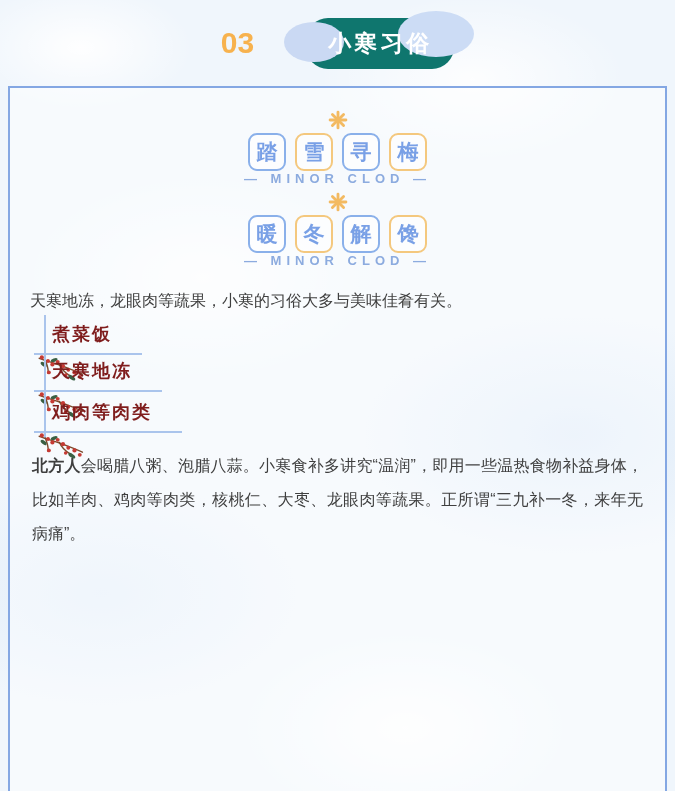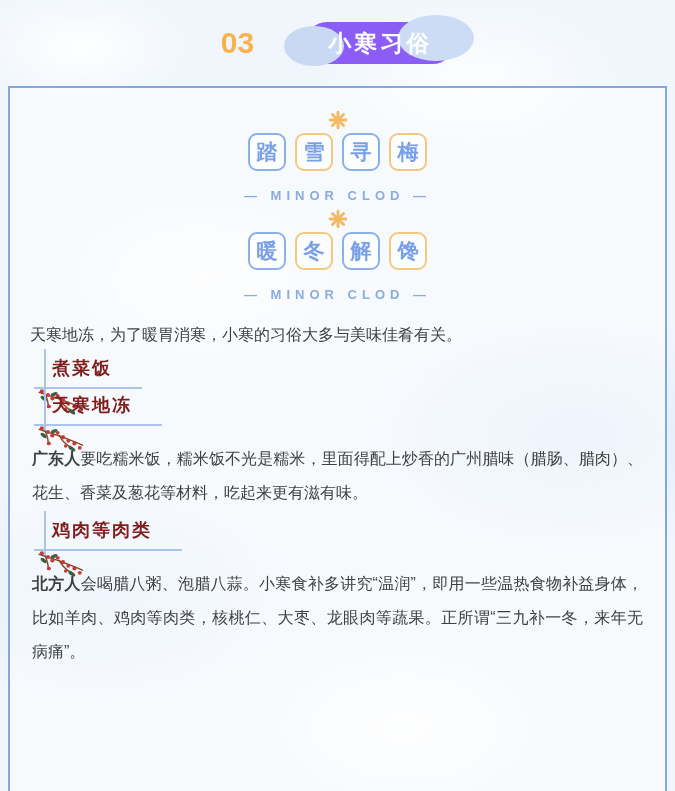--- a/index.html
+++ b/index.html
@@ -10,39 +10,39 @@
     background-image:
       radial-gradient(160px 90px at 12% 6%, rgba(255,255,255,.95), rgba(255,255,255,0) 70%),
       radial-gradient(220px 120px at 70% 10%, rgba(255,255,255,.85), rgba(255,255,255,0) 70%),
       radial-gradient(260px 150px at 30% 35%, rgba(255,255,255,.75), rgba(255,255,255,0) 70%),
       radial-gradient(300px 170px at 85% 55%, rgba(221,234,248,.9), rgba(255,255,255,0) 70%),
       radial-gradient(280px 160px at 15% 75%, rgba(224,236,249,.85), rgba(255,255,255,0) 70%),
       radial-gradient(240px 140px at 60% 92%, rgba(255,255,255,.85), rgba(255,255,255,0) 70%);
   }
   .top-header{height:86px;display:flex;align-items:center;justify-content:center;gap:44px;}
   .section-number{color:#f7b24e;font-size:30px;font-weight:bold;}
-  .cloud{position:relative;width:148px;height:42px;background:#8b5cf6;border-radius:22px;
+  .cloud{position:relative;width:148px;height:51px;background:#0f766e;border-radius:22px;
          display:flex;align-items:center;justify-content:center;margin-left:8px;}
   .cloud::before{content:"";position:absolute;width:60px;height:40px;background:#cad9f3;border-radius:50%;left:-22px;top:4px;}
   .cloud::after{content:"";position:absolute;width:76px;height:46px;background:#ccdcf5;border-radius:50%;right:-20px;top:-7px;}
   .cloud-text{position:relative;z-index:1;color:#ffffff;font-size:23px;font-weight:bold;letter-spacing:3px;}
 
   .content-card{margin:0 8px;border:2px solid #84a7e3;background:rgba(255,255,255,.45);
                 padding:22px 10px 40px;box-sizing:border-box;min-height:720px;}
 
   .group{text-align:center;}
   .group-2{margin-top:5px;}
   .snow{height:20px;line-height:0;}
   .snow svg{width:20px;height:20px;}
   .char-row{display:flex;justify-content:center;gap:9px;margin-top:3px;}
   .char-box{width:34px;height:34px;display:flex;align-items:center;justify-content:center;
             border:2px solid #8ab0ea;border-radius:9px;background:rgba(255,255,255,.6);
             font-size:21px;font-weight:bold;color:#79a0e6;}
   .char-box.yellow{border-color:#f4c87e;}
-  .minor{margin-top:17px;font-size:13px;font-weight:bold;letter-spacing:5px;color:#8cabdf;line-height:16px;}
+  .minor{margin-top:0;font-size:13px;font-weight:bold;letter-spacing:5px;color:#8cabdf;line-height:16px;}
 
   .para{font-size:16px;line-height:34px;color:#3f3f3f;text-align:justify;margin:15px 10px 0;}
   .lead{font-weight:bold;}
 
   .custom{margin-top:4px;padding:0 10px;}
   .heading-wrap{position:relative;display:inline-block;margin-left:12px;padding:0 30px 9px 10px;}
   .heading-wrap::before{content:"";position:absolute;left:2px;top:-7px;bottom:-5px;width:2px;background:#aac4ec;}
   .heading-wrap::after{content:"";position:absolute;left:-8px;right:0;bottom:0;height:2px;background:#aac4ec;}
   .heading-text{font-size:18px;font-weight:bold;color:#7f1d1d;letter-spacing:2px;}
   .branch{position:absolute;left:-6px;bottom:-28px;width:54px;height:30px;line-height:0;}
@@ -91,21 +91,21 @@
       </g>
         </svg>
     </div>
     <div class="char-row">
       <span class="char-box">暖</span>
       <span class="char-box yellow">冬</span>
       <span class="char-box">解</span>
       <span class="char-box yellow">馋</span>
     </div>
     <div class="minor">— MINOR CLOD —</div>
-    <p class="para">天寒地冻，为了暖胃消寒，小寒的习俗大多与美味佳肴有关。</p>
+    <p class="para">天寒地冻，龙眼肉等蔬果，小寒的习俗大多与美味佳肴有关。</p>
   </section>
 
   <section class="custom">
     <div class="heading-wrap">
       <span class="heading-text">煮菜饭</span>
       <span class="branch">
         <svg viewBox="0 0 60 34" width="54" height="30">
           <g fill="none" stroke="#7a4a2b" stroke-width="1.6" stroke-linecap="round">
             <path d="M3 6 C 14 10, 30 14, 52 24"></path>
             <path d="M10 8 C 12 14, 14 18, 13 23"></path>
@@ -156,21 +156,20 @@
             <circle cx="30" cy="15" r="2.4"></circle>
               <circle cx="36" cy="19" r="2.2"></circle>
             <circle cx="14" cy="22" r="2.2"></circle>
               <circle cx="43" cy="22" r="2.4"></circle>
             <circle cx="49" cy="27" r="2.2"></circle>
               <circle cx="33" cy="25" r="2"></circle>
           </g>
         </svg>
       </span>
     </div>
-    <p class="para"><span class="lead">广东人</span><span>要吃糯米饭，糯米饭不光是糯米，里面得配上炒香的广州腊味（腊肠、腊肉）、花生、香菜及葱花等材料，吃起来更有滋有味。</span></p>
   </section>
 
   <section class="custom" style="margin-top:8px;">
     <div class="heading-wrap">
       <span class="heading-text">鸡肉等肉类</span>
       <span class="branch">
         <svg viewBox="0 0 60 34" width="54" height="30">
           <g fill="none" stroke="#7a4a2b" stroke-width="1.6" stroke-linecap="round">
             <path d="M3 6 C 14 10, 30 14, 52 24"></path>
             <path d="M10 8 C 12 14, 14 18, 13 23"></path>

